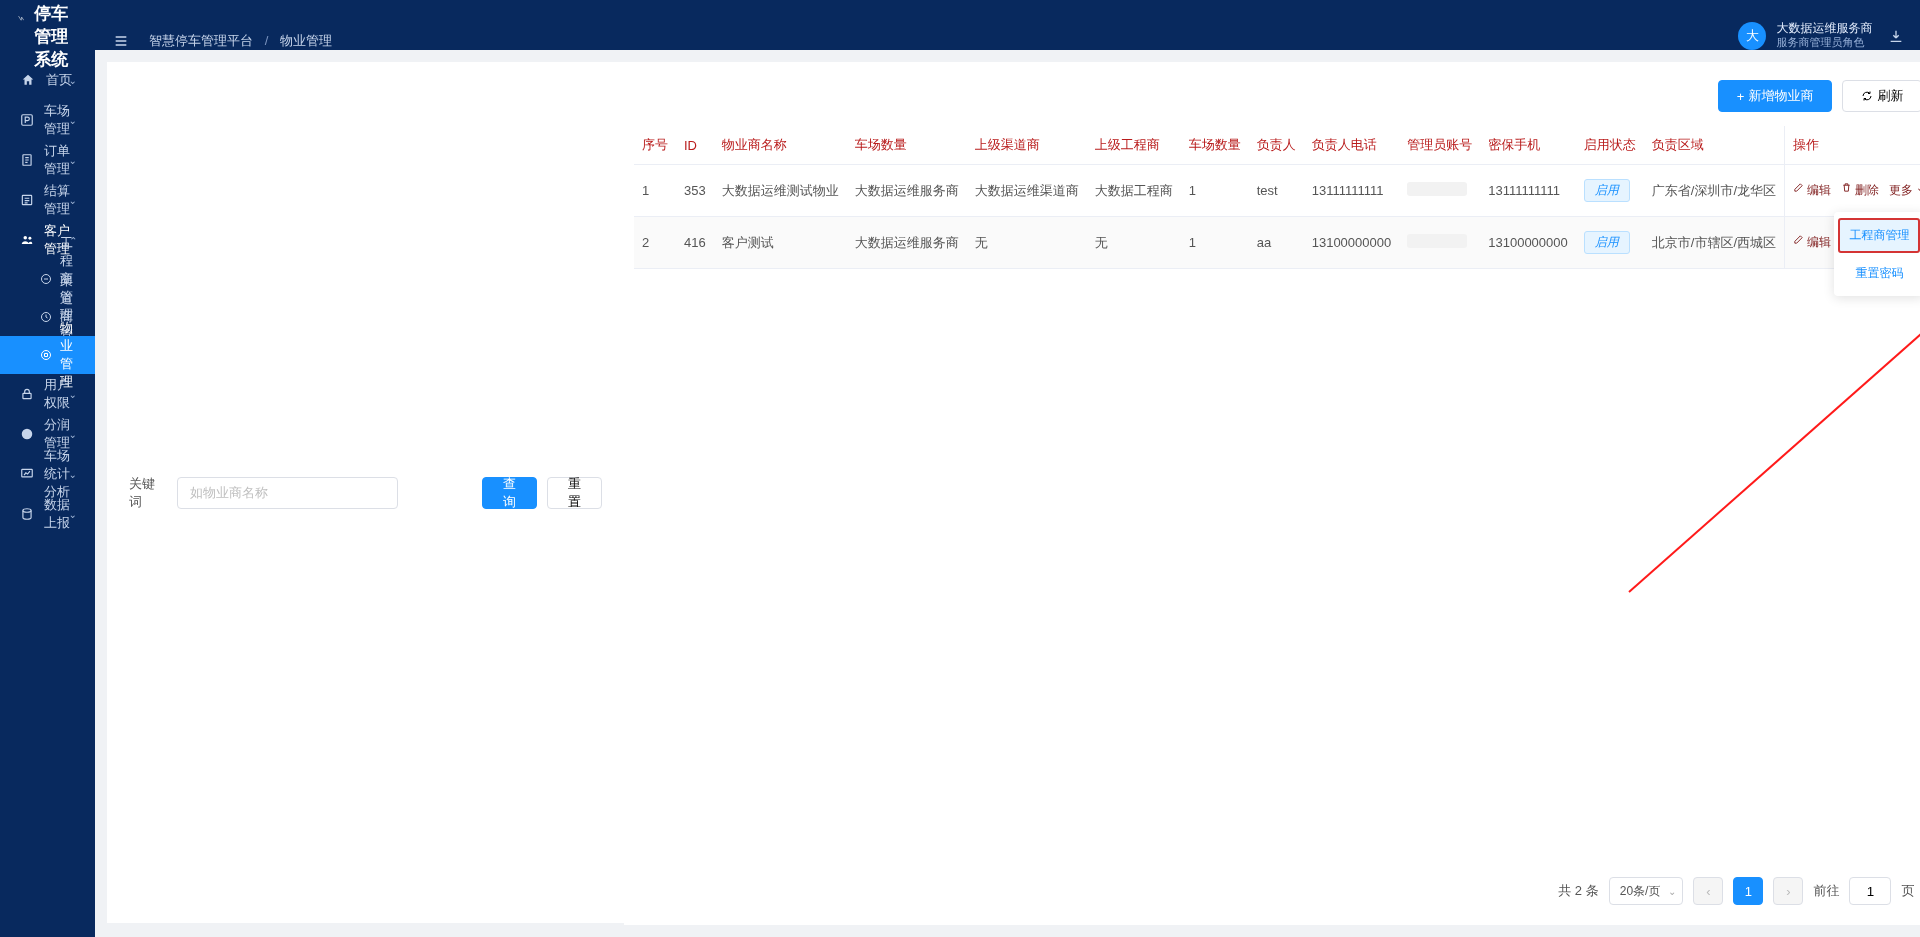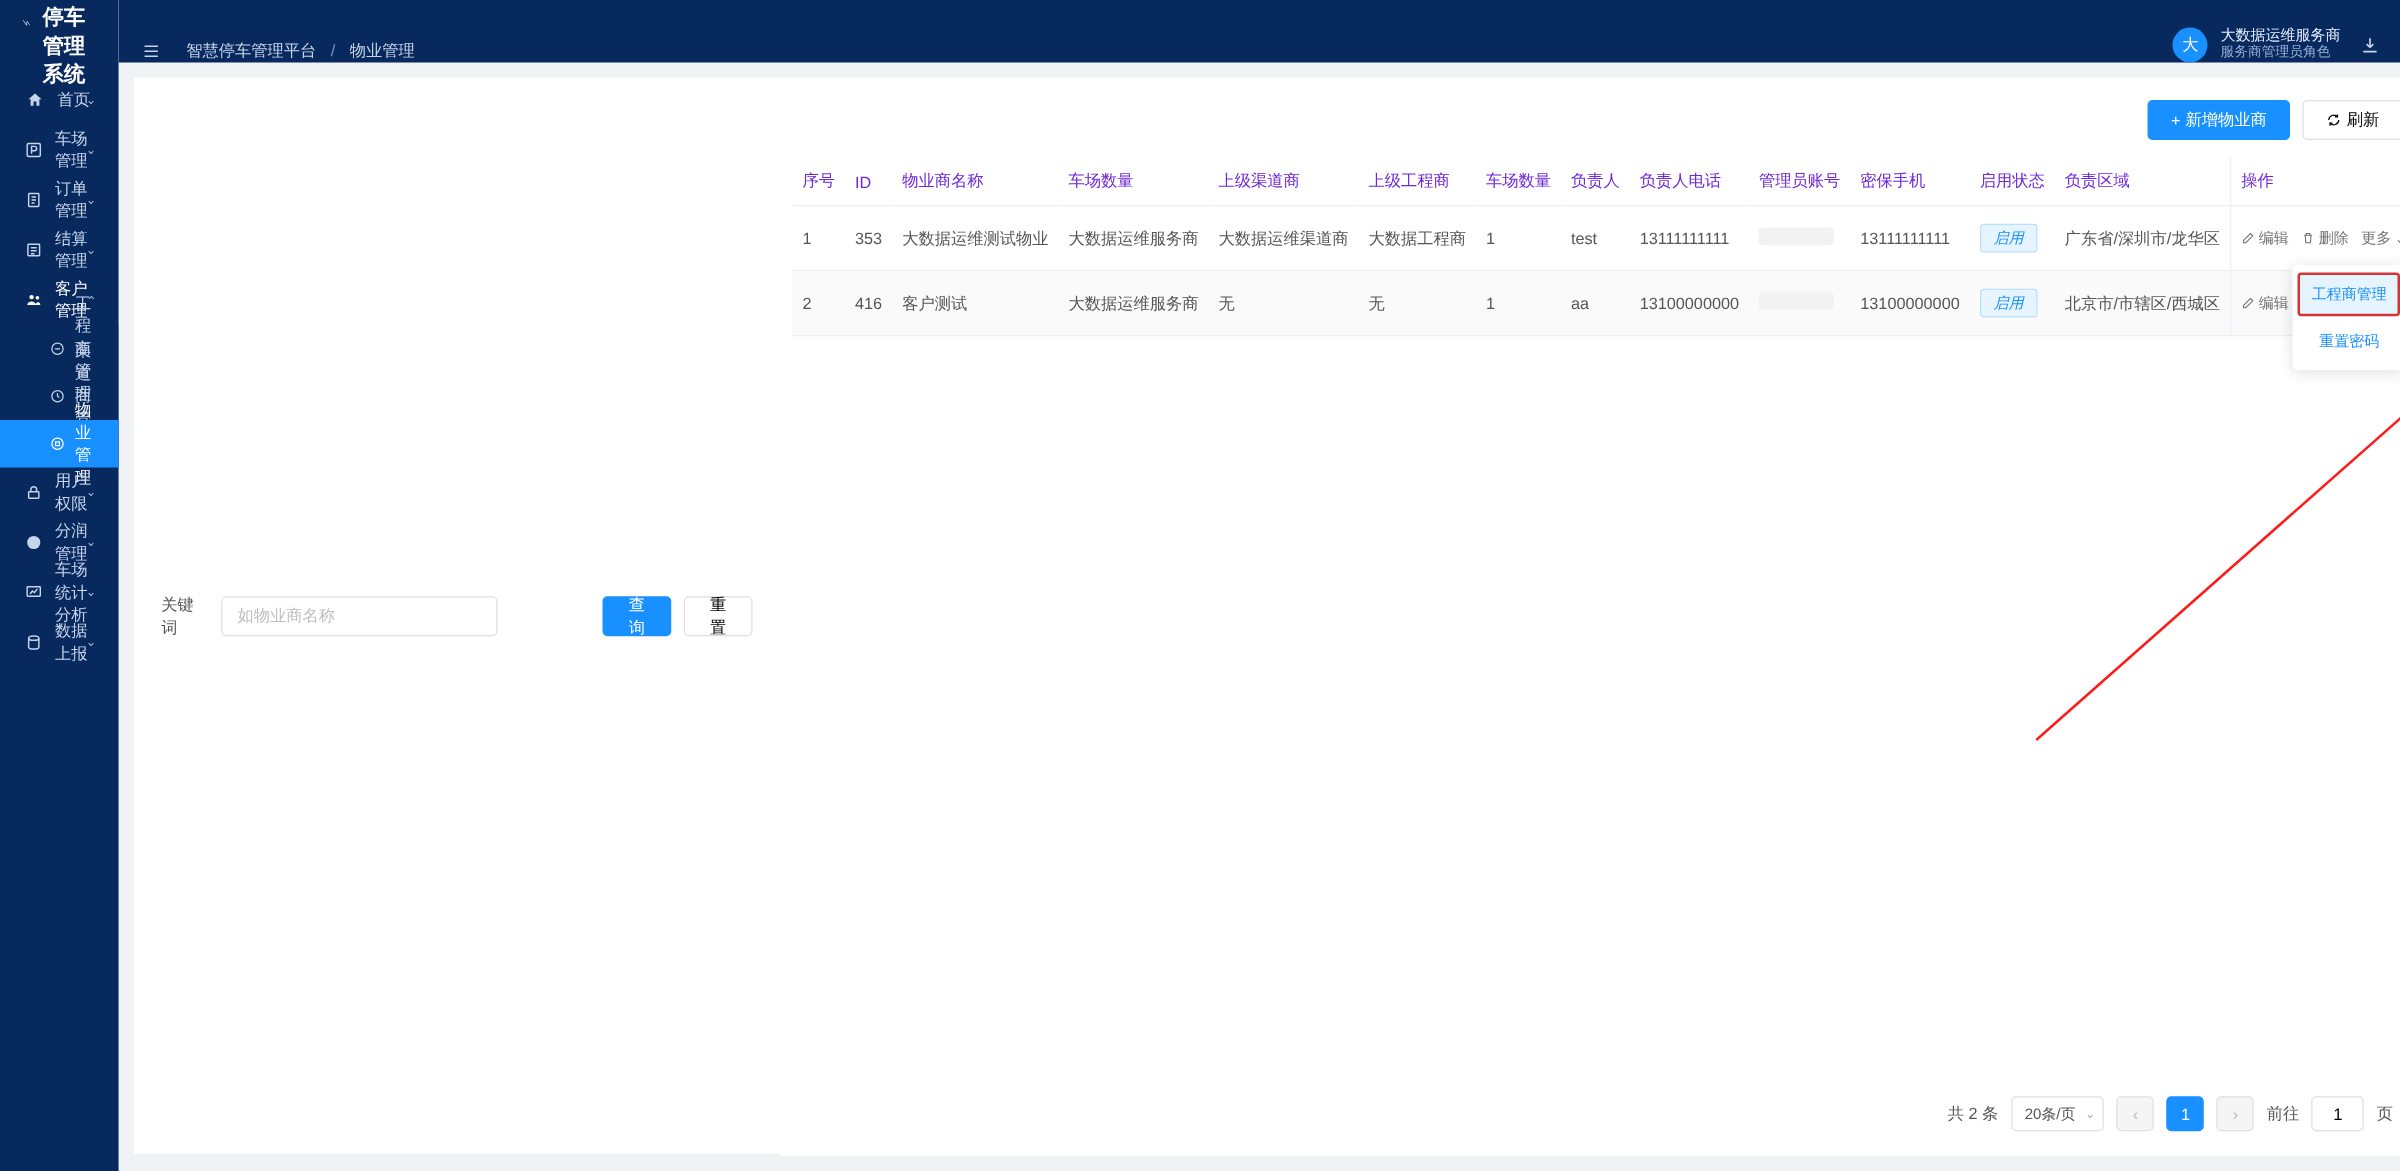--- a/index.html
+++ b/index.html
@@ -42,27 +42,27 @@
 .filter-label { font-size: 13px; color: #555; }
 .input { height: 32px; border: 1px solid #dcdfe6; border-radius: 4px; padding: 0 12px; font-size: 13px; width: 250px; }
 .input::placeholder { color: #bfbfbf; }
 .btn { height: 32px; padding: 0 18px; border-radius: 4px; border: 1px solid #dcdfe6; background: #fff; cursor: pointer; font-size: 13px; display: inline-flex; align-items: center; gap: 4px; }
 .btn-primary { background: #1890ff; border-color: #1890ff; color: #fff; }
 .filter-panel .btn-group { display: flex; gap: 10px; margin-left: 70px; }
 
 .table-panel { flex: 1; padding: 18px 10px 10px 10px; display: flex; flex-direction: column; position: relative; }
 .toolbar { display: flex; justify-content: flex-end; gap: 10px; padding: 0 10px 14px 10px; }
 .table { width: 100%; border-collapse: collapse; font-size: 13px; }
-.table th { text-align: left; font-weight: 500; color: #6d28d9; padding: 10px 8px; background: #fff; border-bottom: 1px solid #ebeef5; white-space: nowrap; }
+.table th { text-align: left; font-weight: 500; color: #b91c1c; padding: 10px 8px; background: #fff; border-bottom: 1px solid #ebeef5; white-space: nowrap; }
 .table td { padding: 14px 8px; border-bottom: 1px solid #ebeef5; color: #555; white-space: nowrap; }
 .table tr:nth-child(even) td { background: #fafafa; }
 .col-ops { border-left: 1px solid #ebeef5; }
 .tag { display: inline-block; padding: 2px 10px; border-radius: 3px; font-size: 12px; }
 .tag-blue { background: #e6f4ff; color: #1890ff; border: 1px solid #bae0ff; font-style: italic; }
-.link { color: #737373; cursor: pointer; font-size: 12px; display: inline-flex; align-items: center; gap: 3px; }
+.link { color: #7f1d1d; cursor: pointer; font-size: 12px; display: inline-flex; gap: 3px; }
 .ops { display: flex; gap: 10px; align-items: center; }
 .censored { background: #f2f2f2; color: transparent; border-radius: 3px; width: 60px; height: 14px; display: inline-block; }
 
 
 .dropdown-pop { position: absolute; right: 18px; top: 150px; background: #fff; box-shadow: 0 2px 12px rgba(0,0,0,0.12); border-radius: 4px; padding: 4px 0; width: 90px; z-index: 20; }
 .dropdown-pop .ditem { padding: 10px 14px; font-size: 12px; color: #1890ff; cursor: pointer; text-align: center; }
 .dropdown-pop .ditem.hl { background: #e6f4ff; border: 2px solid #d43434; border-radius: 3px; margin: 2px 4px; padding: 7px 6px; }
 
 
 .arrow-annot { position: absolute; left: 795px; top: 140px; pointer-events: none; z-index: 15; }

